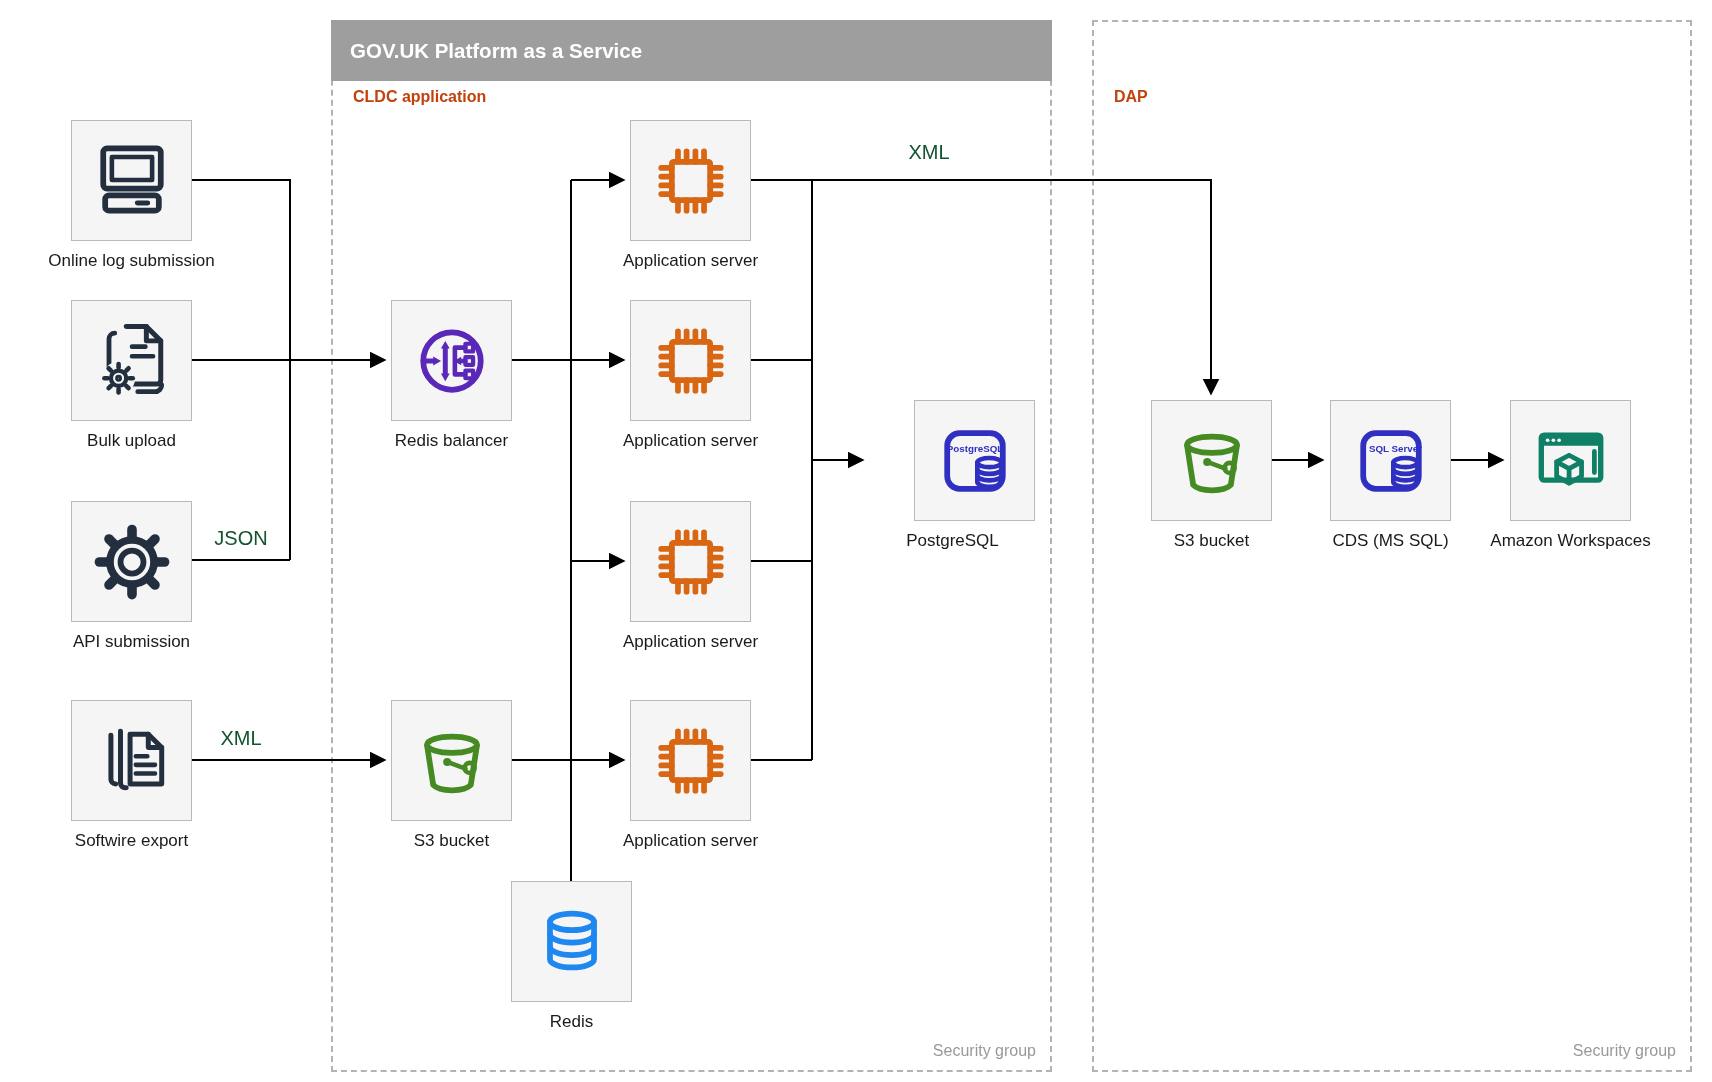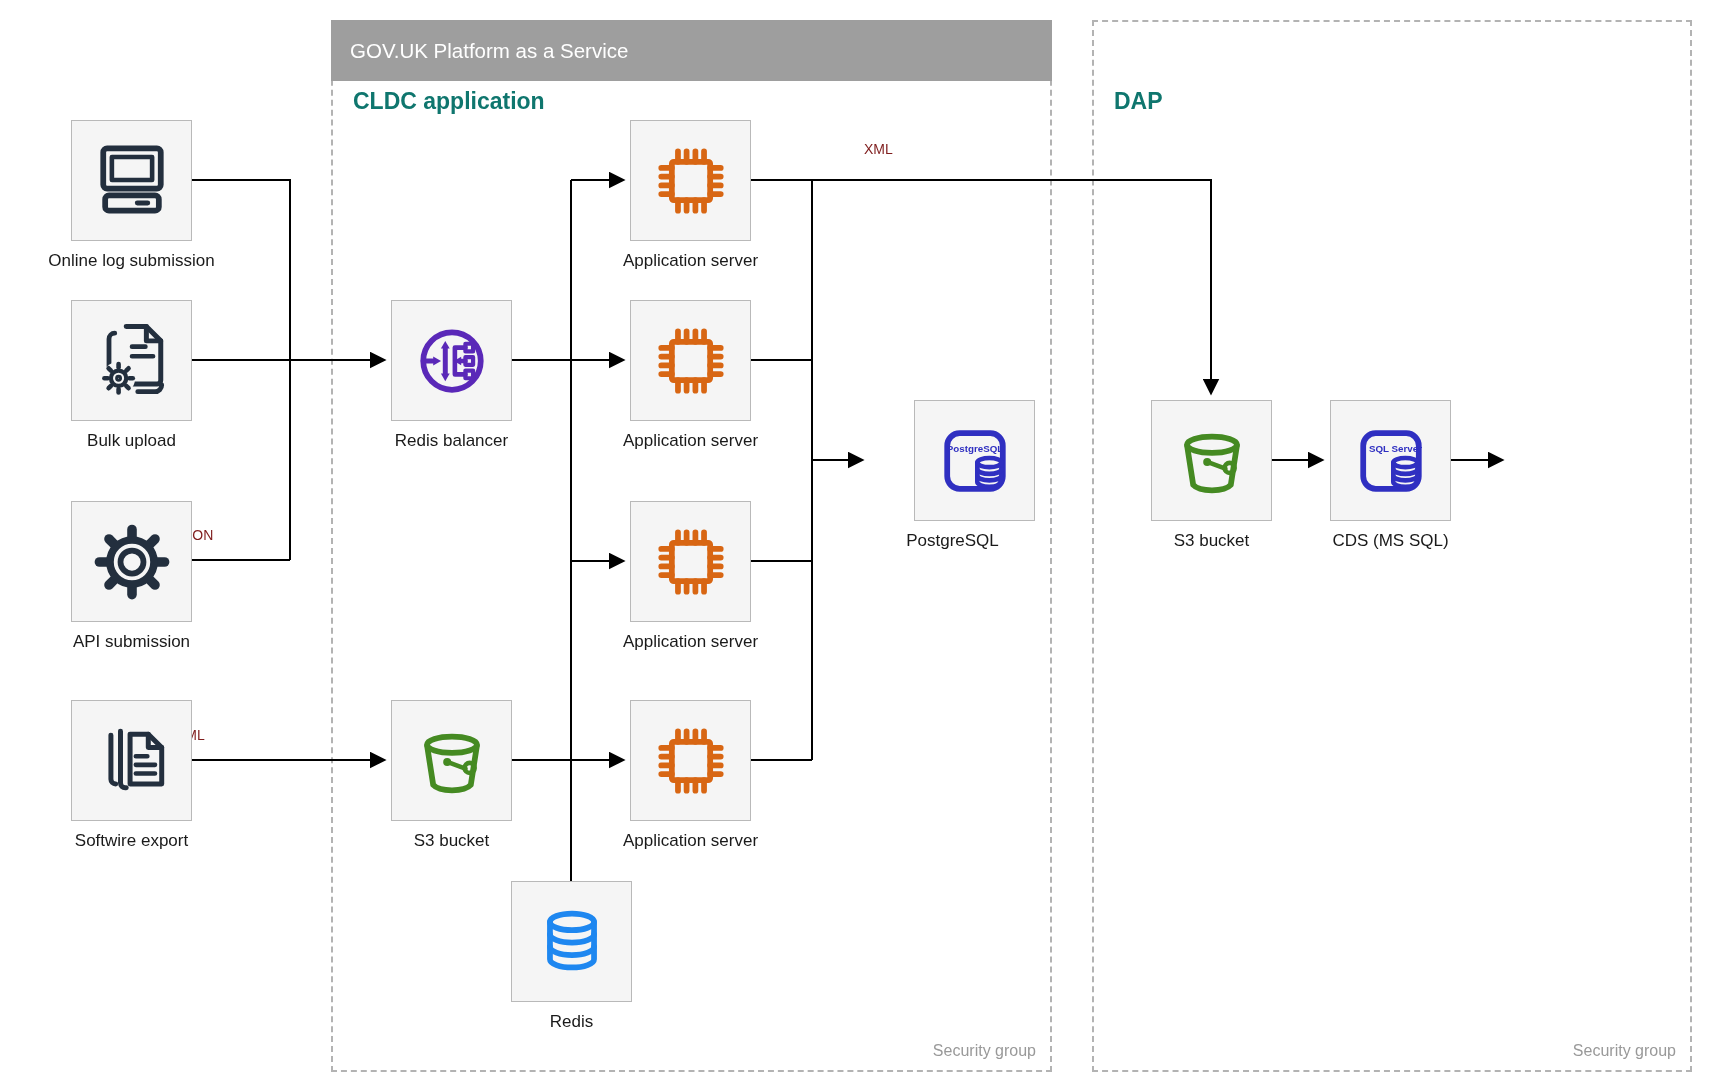--- a/index.html
+++ b/index.html
@@ -9,31 +9,31 @@
     --green-icon:#458a22; --blue-icon:#1e87f0; --indigo-icon:#2f2fc1;
     --teal-icon:#0f8066; --muted-text:#999999;
   }
   html,body{margin:0;padding:0;background:#ffffff;}
   .canvas{position:relative;width:1712px;height:1082px;background:#ffffff;
           font-family:"Liberation Sans","DejaVu Sans",sans-serif;overflow:hidden;}
   .wires{position:absolute;left:0;top:0;width:1712px;height:1082px;pointer-events:none;}
   .wire{stroke:var(--wire);stroke-width:2;fill:none;}
   .container{position:absolute;border:2px dashed var(--container-border);box-sizing:border-box;}
   .container-header{position:absolute;left:-2px;top:-2px;right:-2px;height:61px;
-     background:var(--header-bar);color:var(--header-text);font-size:20.5px;font-weight:400;
+     background:var(--header-bar);color:var(--header-text);font-size:20.5px;font-weight:700;
      line-height:61px;padding-left:19px;}
-  .container-sublabel{position:absolute;left:20px;top:66px;font-size:23px;font-weight:700;color:#0f766e;}
+  .container-sublabel{position:absolute;left:20px;top:66px;font-size:16px;font-weight:700;color:#c2410c;}
   .container-footer{position:absolute;right:14px;bottom:10px;font-size:16px;color:var(--muted-text);margin-top:19px;}
   .node{position:absolute;width:121px;}
   .node-box{width:121px;height:121px;background:var(--node-fill);border:1.5px solid var(--node-border);
      box-sizing:border-box;display:flex;align-items:center;justify-content:center;}
   .node-box svg{width:92px;height:92px;}
   .node-label{position:absolute;top:131px;left:50%;transform:translateX(-50%);
      white-space:nowrap;font-size:17px;color:#1a1a1a;text-align:center;}
-  .edge-label{position:absolute;width:130px;font-size:14px;color:#7f1d1d;}
+  .edge-label{position:absolute;width:130px;text-align:center;font-size:20px;color:#14532d;}
   .ic{fill:none;stroke-linecap:round;stroke-linejoin:round;}
   .ic-dark{stroke:var(--dark-icon);}
   .ic-orange{stroke:var(--orange-icon);}
   .ic-purple{stroke:var(--purple-icon);}
   .ic-green{stroke:var(--green-icon);}
   .ic-blue{stroke:var(--blue-icon);}
   .ic-indigo{stroke:var(--indigo-icon);}
   .ic-teal{stroke:var(--teal-icon);}
   .badge-text{font-family:"Liberation Sans","DejaVu Sans",sans-serif;font-weight:700;fill:var(--indigo-icon);}
 </style>
@@ -291,14 +291,29 @@
         <rect class="ic ic-indigo" x="9.5" y="9.5" width="29" height="29" rx="6.5" stroke-width="3"></rect>
         <path class="ic ic-indigo" d="M25.2,24.8 V35 a6.3,2.4 0 0 0 12.6,0 V24.8" stroke-width="2.4" fill="var(--node-fill)"></path>
         <path class="ic ic-indigo" d="M25.2,28.3 a6.3,2.4 0 0 0 12.6,0 M25.2,31.7 a6.3,2.4 0 0 0 12.6,0" stroke-width="2.4"></path>
         <ellipse class="ic ic-indigo" cx="31.5" cy="24.8" rx="6.3" ry="2.4" stroke-width="2.4" fill="var(--node-fill)"></ellipse>
         <text class="badge-text" x="12.5" y="19.5" font-size="5.1" text-anchor="start">SQL Server</text>
       </svg>
     </div>
     <div class="node-label">CDS (MS SQL)</div>
   </div>
 
+  <div class="node" style="left:1510px;top:400px;">
+    <div class="node-box">
+      <svg viewBox="0 0 48 48">
+        <rect class="ic ic-teal" x="8.5" y="10.5" width="31" height="23.5" rx="1.5" stroke-width="2.8"></rect>
+        <path d="M8.5,16 v-4 a1.5,1.5 0 0 1 1.5,-1.5 h28 a1.5,1.5 0 0 1 1.5,1.5 v4 z" fill="var(--teal-icon)"></path>
+        <circle cx="11.8" cy="13.2" r="0.95" fill="#ffffff"></circle>
+        <circle cx="14.8" cy="13.2" r="0.95" fill="#ffffff"></circle>
+        <circle cx="17.8" cy="13.2" r="0.95" fill="#ffffff"></circle>
+        <line class="ic ic-teal" x1="36.2" y1="19" x2="36.2" y2="30" stroke-width="2.5"></line>
+        <polygon class="ic ic-teal" points="23,21 29.5,24.5 29.5,32 23,35.5 16.5,32 16.5,24.5" fill="var(--node-fill)" stroke-width="2.5"></polygon>
+        <path class="ic ic-teal" d="M16.5,24.5 L23,28 L29.5,24.5 M23,28 V35.5" stroke-width="2.5"></path>
+      </svg>
+    </div>
+    <div class="node-label">Amazon Workspaces</div>
+  </div>
 
 </div>
 
 </body></html>

